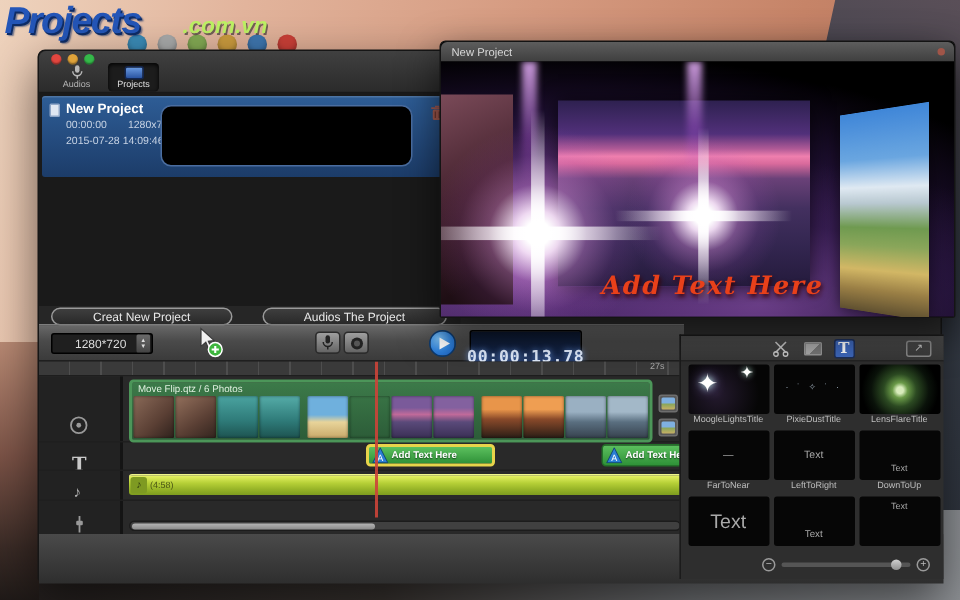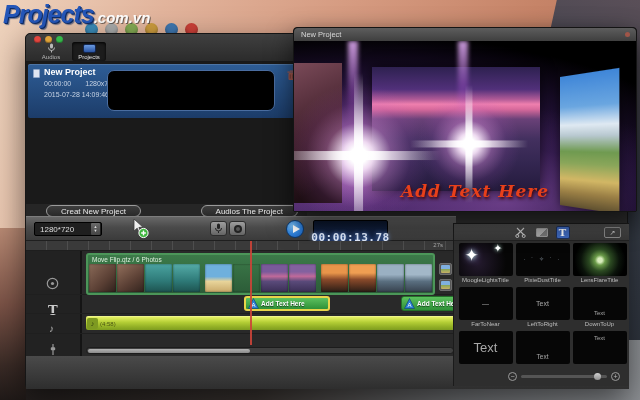--- a/index.html
+++ b/index.html
@@ -13,22 +13,22 @@
       background:linear-gradient(205deg,#5a4f58 0%,#3a414c 25%,#2a2f38 60%,#1e2127 100%); }
   #bg-rock-bottom { left:0; right:0; top:85%; bottom:0;
       background:linear-gradient(to right,#221d1c 0%,#37322f 40%,#6d6f72 72%,#8e9195 100%); }
   #bg-rock-left { left:0; top:57%; width:26px; bottom:0;
       background:linear-gradient(to bottom,#b98a74,#7a5246 45%,#3a2b26 80%,#201a18); }
 
   
   #watermark { left:3px; top:0; z-index:2; white-space:nowrap; }
   #watermark .brand { font:italic bold 25px "Liberation Sans",sans-serif; color:#2456b8;
       text-shadow:1px 1px 0 #0e2c66,2px 2px 1px rgba(14,44,102,.55); letter-spacing:-1px; }
-  #watermark .suffix { font:italic bold 15px "Liberation Sans",sans-serif; color:#ffffff;
-      text-shadow:1px 1px 0 rgba(40,40,40,.6); }
+  #watermark .suffix { font:italic bold 15px "Liberation Sans",sans-serif; color:#bef264;
+      text-shadow:1px 1px 0 rgba(40,40,40,.6);padding-left:28px; }
 
   
   #dots { left:85px; top:23px; display:flex; gap:7px; z-index:1; }
   #dots span { width:13px; height:13px; border-radius:50%; box-shadow:inset 0 -2px 3px rgba(0,0,0,.25); }
 
   
   #win { left:25px; top:33px; width:603px; height:355px; background:#2d2d2d;
       border:1px solid #161616; border-radius:5px 5px 3px 3px; box-shadow:0 12px 32px rgba(0,0,0,.55); z-index:3; }
   #tabbar { left:0; top:0; width:100%; height:28px; background:linear-gradient(#404040,#2b2b2b);
       border-bottom:1px solid #191919; border-radius:5px 5px 0 0; }
@@ -50,31 +50,31 @@
   #doc-ic { left:5px; top:5px; width:7px; height:9px; background:#dfe6f2; border:1px solid #8fa6c8; border-radius:1px; }
   #prow .title { left:16px; top:3px; font-size:9px; font-weight:bold; color:#fff; }
   #prow .l2 { left:16px; top:16px; font-size:7px; color:#c7d3e4; }
   #prow .l2 .res { margin-left:14px; }
   #prow .l3 { left:16px; top:27px; font-size:7px; color:#c7d3e4; }
   #pthumb { right:28px; top:6px; width:168px; height:41px; background:#000; border:1px solid #4a6da0; border-radius:7px; }
   #trash { right:7px; top:6px; }
 
   
   #btnrow { left:0; top:170px; width:281px; height:14px; background:#262626; }
-  .pill { top:1px; height:12px; padding:0 14px; font-size:8px; color:#e8e8e8; line-height:11px;
-      background:linear-gradient(#3e3e3e,#292929); border:1px solid #9a9a9a; border-radius:8px;margin-left:12px; }
+  .pill { top:1px; height:12px; padding:0 27px; font-size:8px; color:#e8e8e8; line-height:11px;
+      background:linear-gradient(#3e3e3e,#292929); border:1px solid #9a9a9a; border-radius:8px; }
   #btn-create { left:8px; }
   #btn-apply { right:9px; }
 
   
   #toolbar { left:0; top:182px; width:430px; height:25px;
       background:linear-gradient(#686868,#4a4a4a 45%,#3b3b3b); border-top:1px solid #7d7d7d; border-bottom:1px solid #1f1f1f; }
   #resbox { left:8px; top:5px; width:68px; height:14px; background:#1f1f1f; border:1px solid #000; border-radius:2px;
       display:flex; align-items:center; }
-  #resbox .rv { flex:1; font-size:8px; color:#ddd; padding-left:5px; }
+  #resbox .rv { flex:1; font-size:8px; color:#ddd; padding-left:15px; }
   #stepper { width:9px; height:12px; margin-right:1px; background:linear-gradient(#6a6a6a,#444); border-radius:1px;
       display:flex; flex-direction:column; align-items:center; justify-content:center; font-size:4px; color:#ddd; line-height:4px; }
   #cursor-add { left:104px; top:1px; }
   .sqbtn { top:4px; width:17px; height:15px; border-radius:3px; background:linear-gradient(#9e9e9e,#646464);
       border:1px solid #2c2c2c; display:flex; align-items:center; justify-content:center; }
   #micbtn { left:184px; } #cambtn { left:203px; }
   #playbtn { left:260px; top:3px; width:18px; height:18px; border-radius:50%;
       background:radial-gradient(circle at 35% 30%,#7cc0f4,#2f82dd 55%,#1a5cb8); border:1px solid #0d3a6e;
       display:flex; align-items:center; justify-content:center; }
   #playbtn .tri { width:0; height:0; border-left:7px solid #fff; border-top:4px solid transparent; border-bottom:4px solid transparent; margin-left:2px; }

